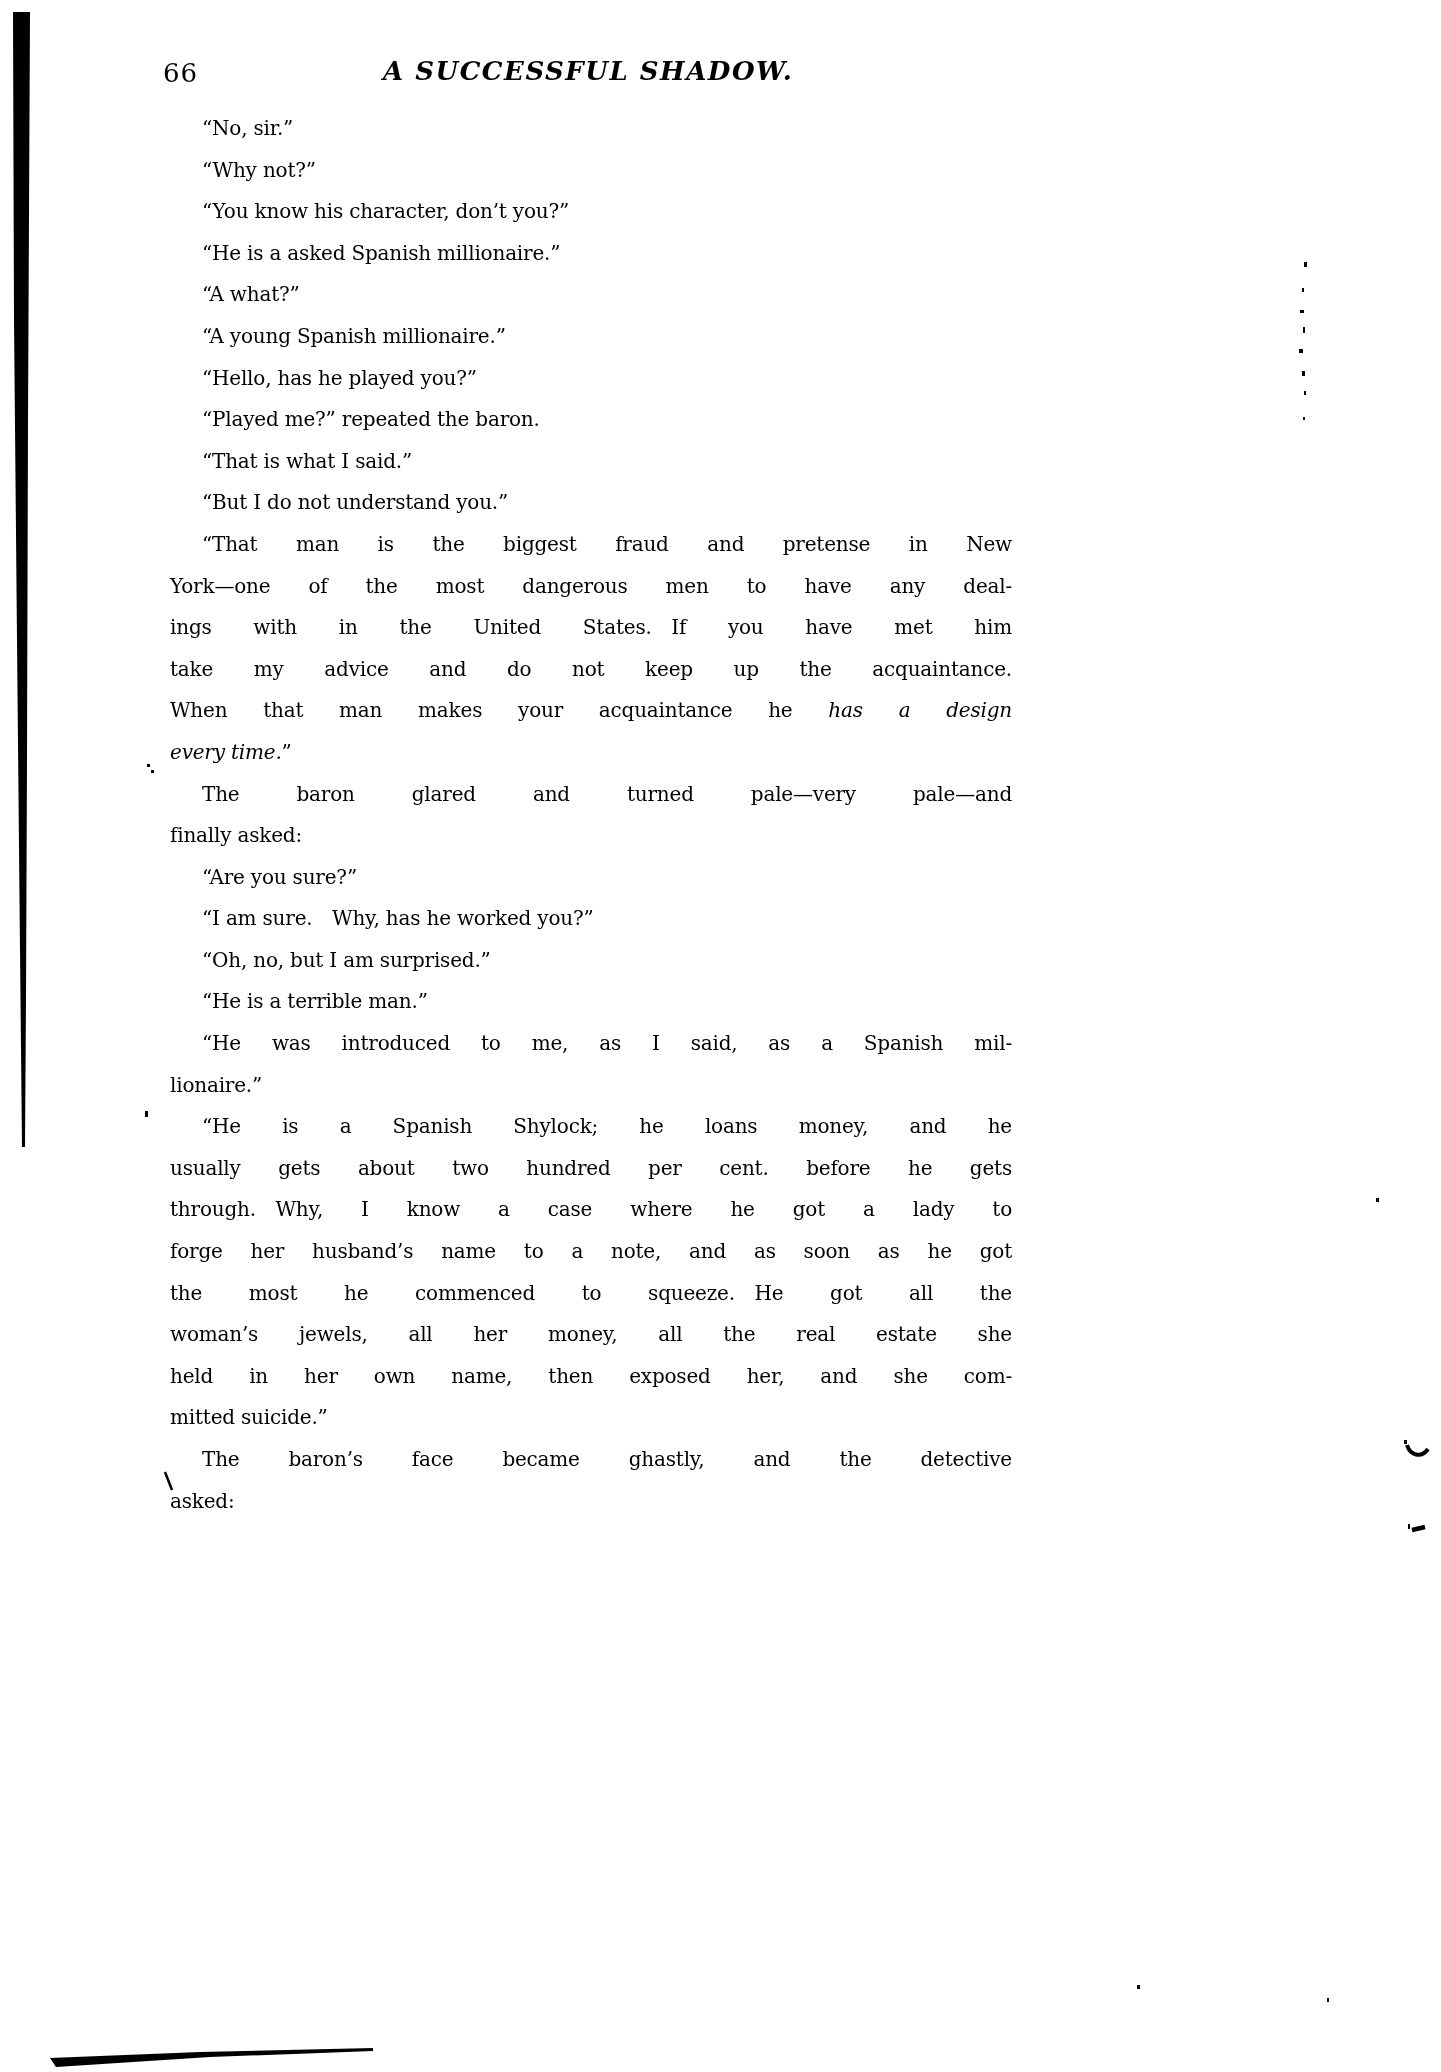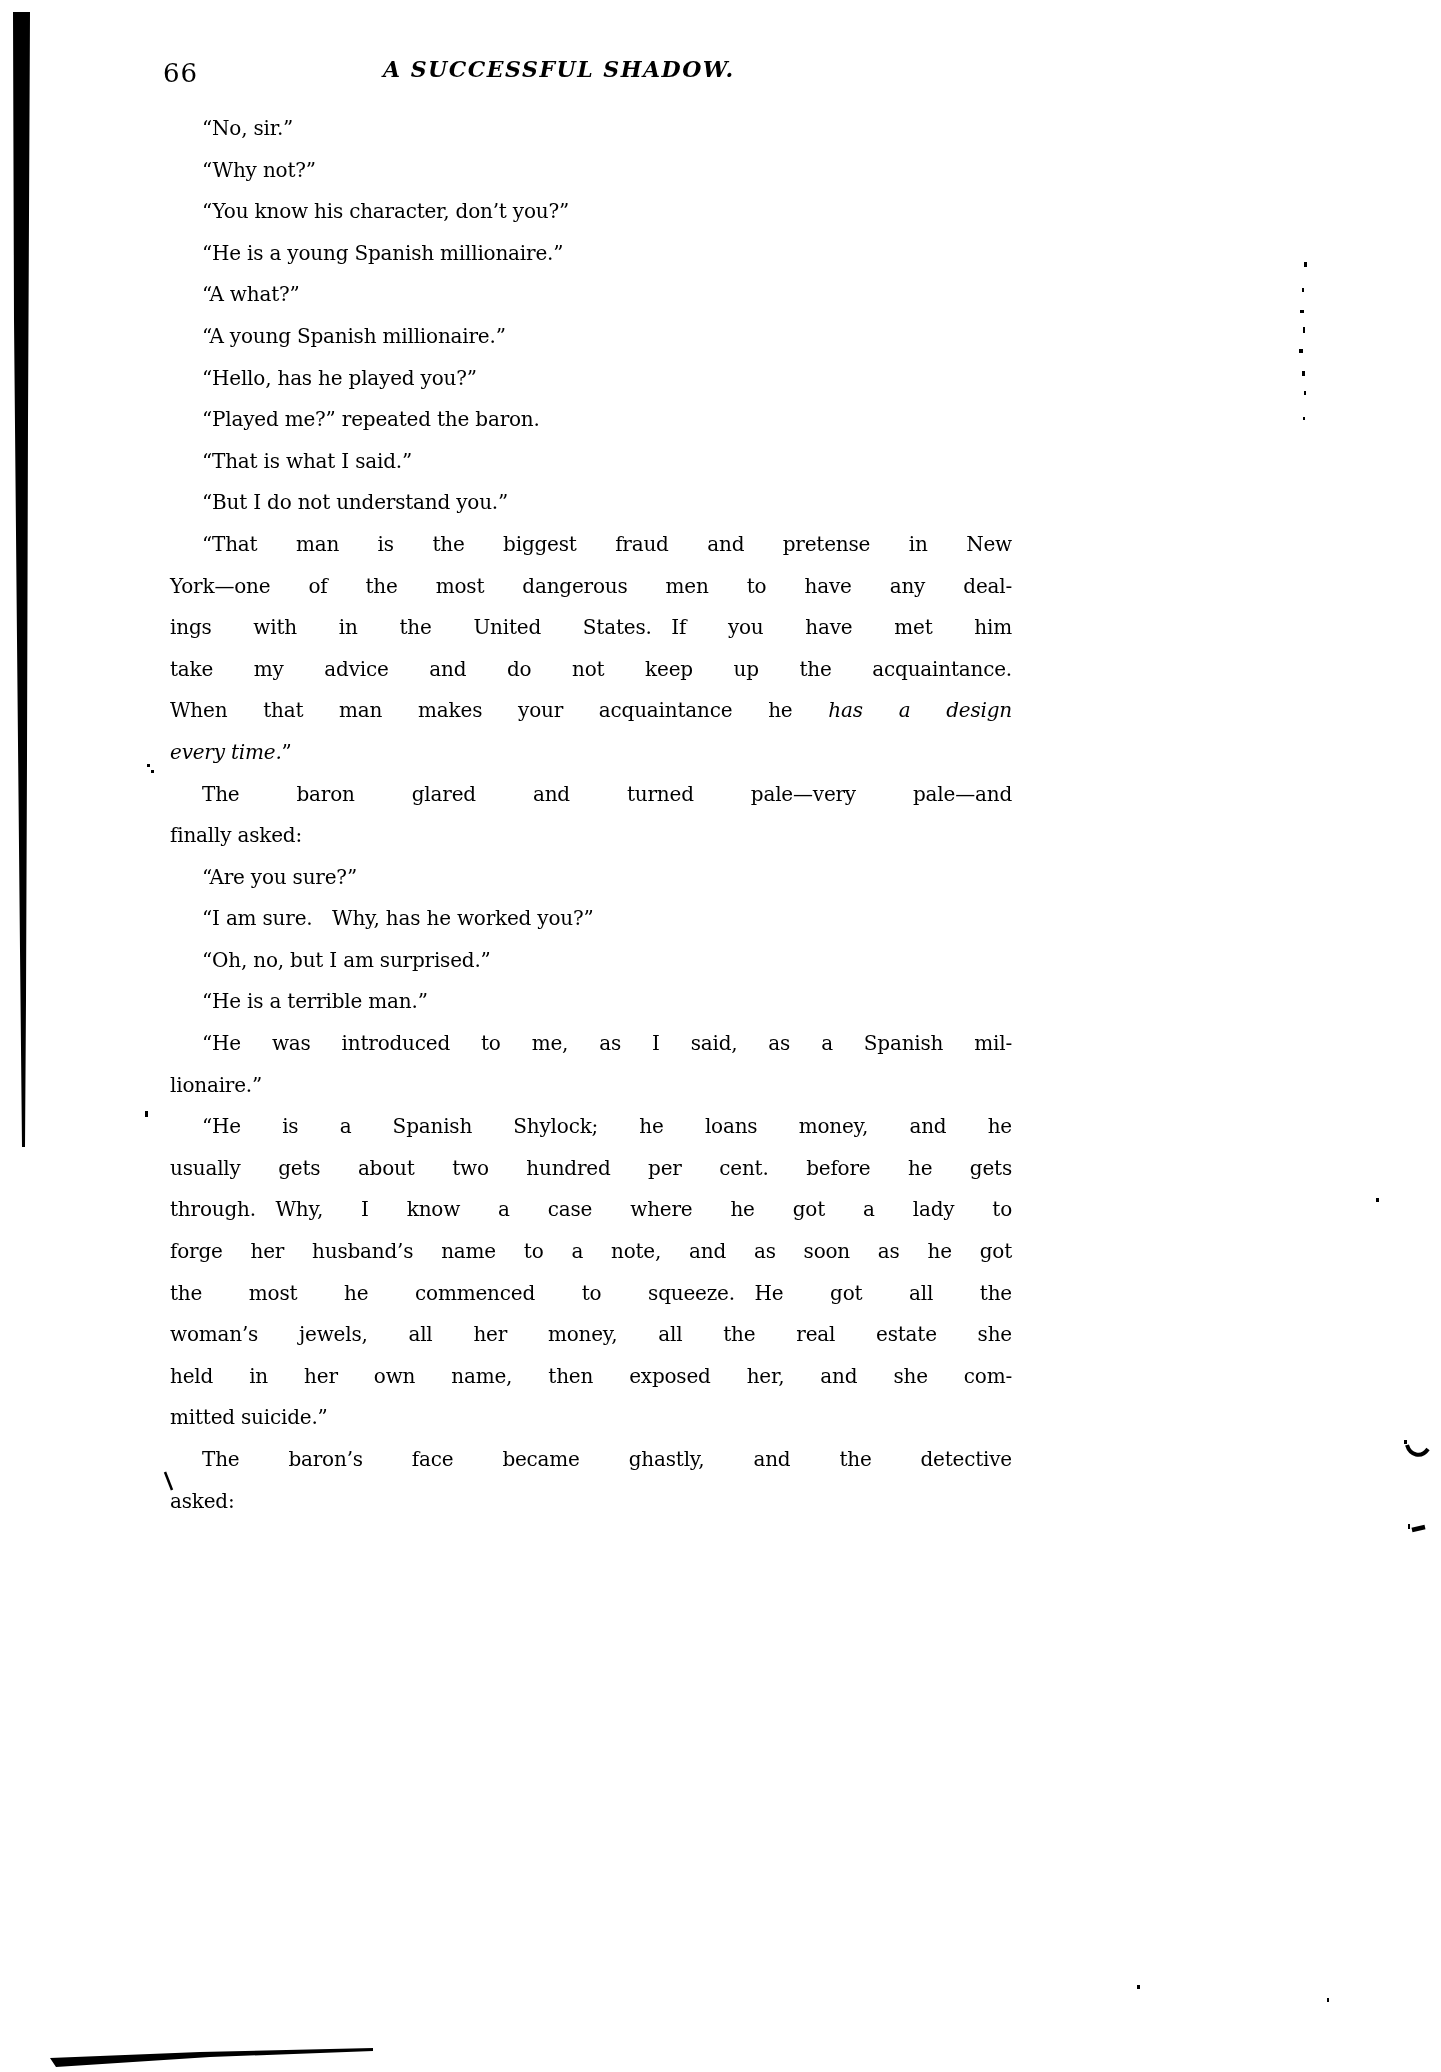--- a/index.html
+++ b/index.html
@@ -16,21 +16,21 @@
     width: 1441px;
     height: 2072px;
     background: #ffffff;
     color: #000000;
     font-family: "DejaVu Serif", serif;
   }
   .running-title {
     position: absolute;
     left: 383px;
     top: 56px;
-    font-size: 22px;
+    font-size: 26px;
     font-weight: bold;
     font-style: italic;
     letter-spacing: 1.5px;
     white-space: nowrap;
   }
   .page-number {
     position: absolute;
     left: 163px;
     top: 58px;
     font-size: 26px;
@@ -78,21 +78,21 @@
       <div>
         <div class="line first"><span>“No, sir.”</span></div>
       </div>
       <div>
         <div class="line first"><span>“Why not?”</span></div>
       </div>
       <div>
         <div class="line first"><span>“You know his character, don’t you?”</span></div>
       </div>
       <div>
-        <div class="line first"><span>“He is a young Spanish millionaire.”</span></div>
+        <div class="line first"><span>“He is a asked Spanish millionaire.”</span></div>
       </div>
       <div>
         <div class="line first"><span>“A what?”</span></div>
       </div>
       <div>
         <div class="line first"><span>“A young Spanish millionaire.”</span></div>
       </div>
       <div>
         <div class="line first"><span>“Hello, has he played you?”</span></div>
       </div>

